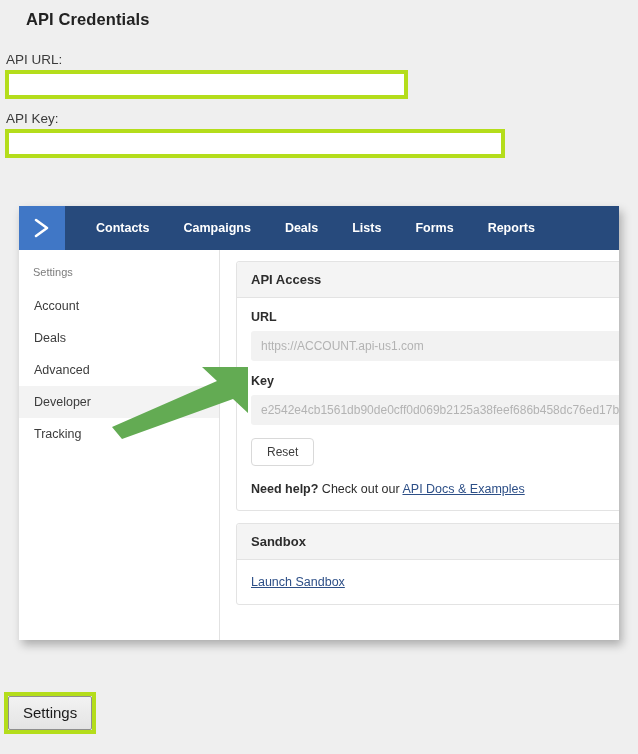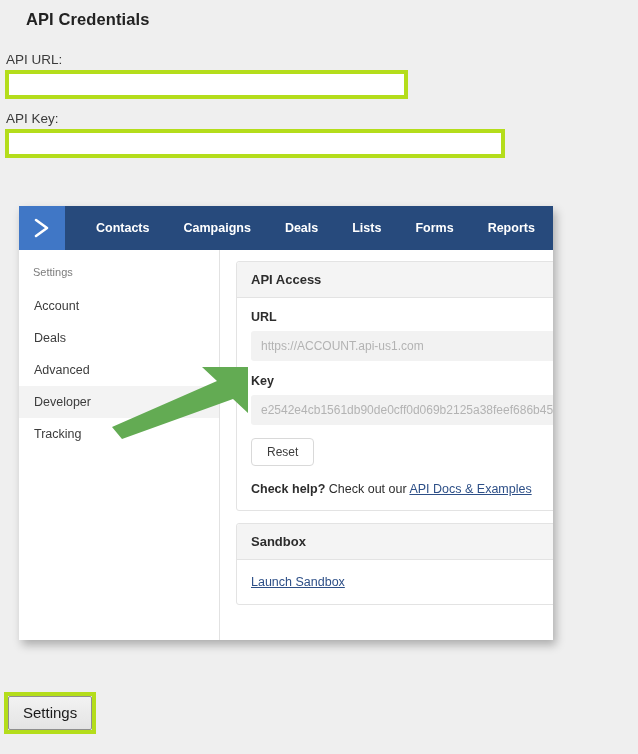--- a/index.html
+++ b/index.html
@@ -70,21 +70,21 @@
     top: 170px;
     font-size: 13px;
     color: #4a4a4a;
   }
 
   
   .shot {
     position: absolute;
     left: 19px;
     top: 206px;
-    width: 534px;
+    width: 600px;
     height: 434px;
     background: #ffffff;
     overflow: hidden;
     box-shadow: 3px 5px 9px rgba(0,0,0,0.28);
   }
 
   .shot-nav {
     position: absolute;
     left: 0; top: 0;
     width: 100%;
@@ -311,21 +311,21 @@
           <div class="card-body">
             <div class="f-label">URL</div>
             <div class="f-readonly">https://ACCOUNT.api-us1.com</div>
 
             <div class="f-label">Key</div>
             <div class="f-readonly">e2542e4cb1561db90de0cff0d069b2125a38feef686b458dc76ed17b23aa</div>
 
             <div class="btn-reset">Reset</div>
 
             <div class="help-line">
-              <b>Check help?</b><span> Check out our </span><span class="link">API Docs &amp; Examples</span>
+              <b>Need help?</b><span> Check out our </span><span class="link">API Docs &amp; Examples</span>
             </div>
           </div>
         </div>
 
         <div class="card">
           <div class="card-header">Sandbox</div>
           <div class="card-body">
             <span class="sandbox-link">Launch Sandbox</span>
           </div>
         </div>

